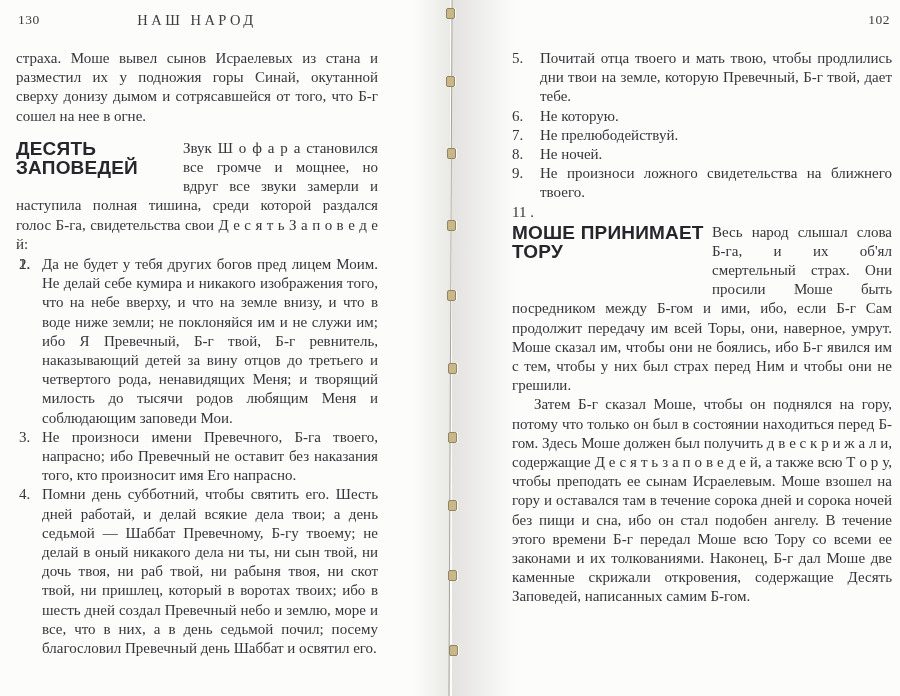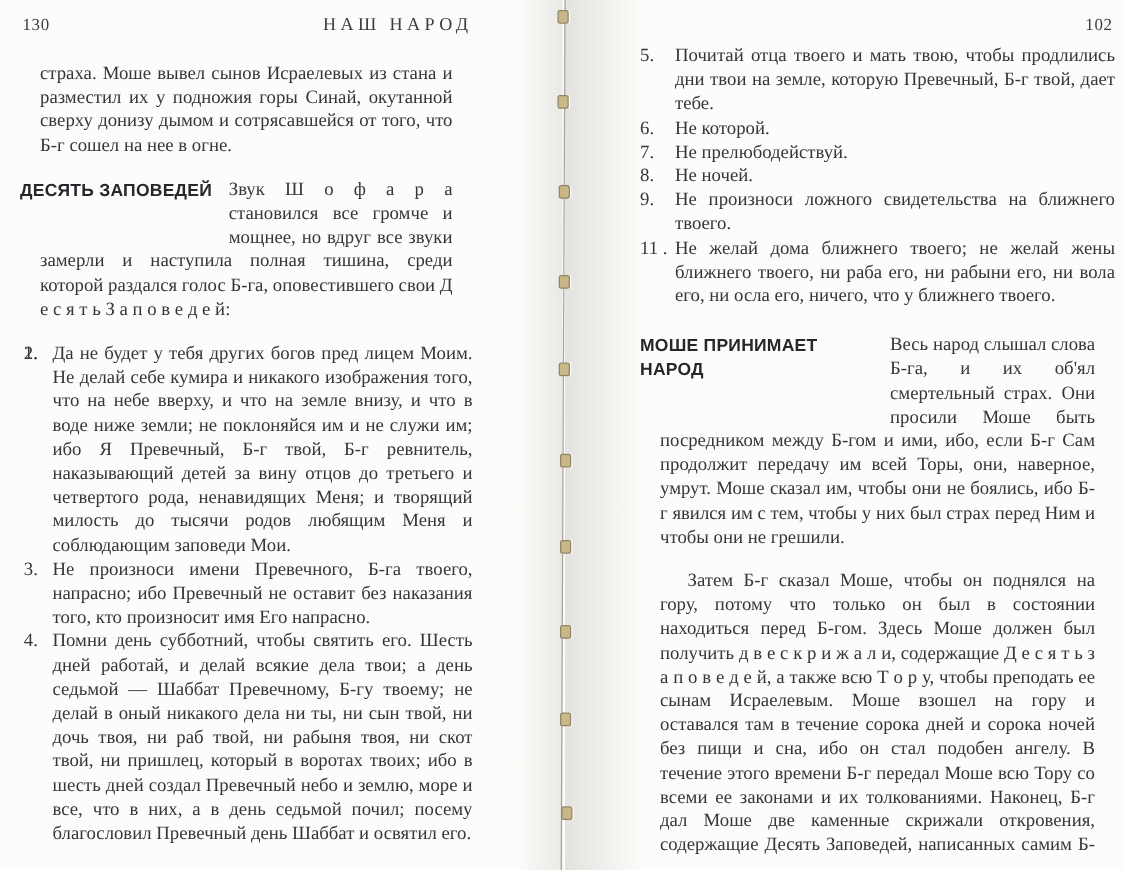--- a/index.html
+++ b/index.html
@@ -7,39 +7,39 @@
     width:900px;height:696px;position:relative;overflow:hidden;
     background:#fcfcfa;
     font-family:"Liberation Serif","DejaVu Serif",serif;
     color:#35353c;
   }
   
   .page{position:absolute;top:12px;height:678px;overflow:hidden;}
   .page-left{left:16px;width:362px;}
   .page-right{left:512px;width:380px;}
 
-  .running-row{position:relative;height:22px;margin-bottom:2px;}
+  .running-row{position:relative;height:22px;margin-bottom:15px;}
   .page-num{position:absolute;top:0;font-size:13.5px;letter-spacing:.5px;color:#3c3c42;}
   .page-left .page-num{left:2px;}
   .page-right .page-num{right:2px;}
   .running-head{
-    position:absolute;left:0;right:0;text-align:right;top:0;
+    position:absolute;left:0;right:0;text-align:center;top:0;
     font-size:14.5px;letter-spacing:3.5px;color:#3c3c42;white-space:nowrap;
   }
 
   .body-text{font-size:15px;line-height:19.2px;text-align:justify;}
-  p{margin:16px;}
+  p{margin:0;}
   .indent{text-indent:22px;}
 
   
   .section{margin-top:13px;}
   .heading-float{
     float:left;
     font-family:"Liberation Sans","DejaVu Sans",sans-serif;
-    font-weight:bold;font-size:14px;letter-spacing:.2px;color:#26262c;
+    font-weight:bold;font-size:19px;letter-spacing:.2px;color:#26262c;
     line-height:19.2px;
   }
   .heading-float.one-line{width:167px;height:39px;}
   .heading-float.two-line{width:200px;height:58px;}
 
   
   .cmd-list{margin-top:1px;}
   .cmd-item{position:relative;padding-left:26px;font-size:15px;line-height:19.2px;text-align:justify;}
   .cmd-num{position:absolute;left:3px;top:0;}
   .page-right .cmd-item{padding-left:28px;}
@@ -73,49 +73,49 @@
     <span class="page-num">130</span>
     <span class="running-head">НАШ НАРОД</span>
   </div>
 
   <p class="body-text">страха. Моше вывел сынов Исраелевых из стана и разместил их у подножия горы Синай, окутанной сверху донизу дымом и сотрясавшейся от того, что Б-г сошел на нее в огне.</p>
 
   <div class="section">
     <div class="heading-float one-line">
       <span>ДЕСЯТЬ ЗАПОВЕДЕЙ</span>
     </div>
-    <p class="body-text">Звук Ш о ф а р а становился все громче и мощнее, но вдруг все звуки замерли и наступила полная тишина, среди которой раздался голос Б-га, оповестившего свои Д е с я т ь З а п о в е д е й:</p>
+    <p class="body-text">Звук Ш о ф а р а становился все громче и мощнее, но вдруг все звуки замерли и наступила полная тишина, среди которой раздался голос Б-га, свидетельства свои Д е с я т ь З а п о в е д е й:</p>
   </div>
 
   <div class="cmd-list">
       <div class="cmd-item"><span class="cmd-num">1.</span></div>
       <div class="cmd-item"><span class="cmd-num">2.</span><span>Да не будет у тебя других богов пред лицем Моим. Не делай себе кумира и никакого изображения того, что на небе вверху, и что на земле внизу, и что в воде ниже земли; не поклоняйся им и не служи им; ибо Я Превечный, Б-г твой, Б-г ревнитель, наказывающий детей за вину отцов до третьего и четвертого рода, ненавидящих Меня; и творящий милость до тысячи родов любящим Меня и соблюдающим заповеди Мои.</span></div>
       <div class="cmd-item"><span class="cmd-num">3.</span><span>Не произноси имени Превечного, Б-га твоего, напрасно; ибо Превечный не оставит без наказания того, кто произносит имя Его напрасно.</span></div>
       <div class="cmd-item"><span class="cmd-num">4.</span><span>Помни день субботний, чтобы святить его. Шесть дней работай, и делай всякие дела твои; а день седьмой — Шаббат Превечному, Б-гу твоему; не делай в оный никакого дела ни ты, ни сын твой, ни дочь твоя, ни раб твой, ни рабыня твоя, ни скот твой, ни пришлец, который в воротах твоих; ибо в шесть дней создал Превечный небо и землю, море и все, что в них, а в день седьмой почил; посему благословил Превечный день Шаббат и освятил его.</span></div>
     </div>
 </div>
 
 <div class="page page-right">
   <div class="running-row">
     <span class="page-num">102</span>
   </div>
 
   <div class="cmd-list">
       <div class="cmd-item"><span class="cmd-num">5.</span><span>Почитай отца твоего и мать твою, чтобы продлились дни твои на земле, которую Превечный, Б-г твой, дает тебе.</span></div>
-      <div class="cmd-item"><span class="cmd-num">6.</span><span>Не которой.</span></div>
+      <div class="cmd-item"><span class="cmd-num">6.</span><span>Не которую.</span></div>
       <div class="cmd-item"><span class="cmd-num">7.</span><span>Не прелюбодействуй.</span></div>
       <div class="cmd-item"><span class="cmd-num">8.</span><span>Не ночей.</span></div>
       <div class="cmd-item"><span class="cmd-num">9.</span><span>Не произноси ложного свидетельства на ближнего твоего.</span></div>
-      <div class="cmd-item"><span class="cmd-num">11 .</span><span>Не желай дома ближнего твоего; не желай жены ближнего твоего, ни раба его, ни рабыни его, ни вола его, ни осла его, ничего, что у ближнего твоего.</span></div>
+      <div class="cmd-item"><span class="cmd-num">11 .</span></div>
     </div>
 
   <div class="section" style="margin-top:20px;">
     <div class="heading-float two-line">
       <span>МОШЕ ПРИНИМАЕТ</span><br>
-      <span>НАРОД</span>
+      <span>ТОРУ</span>
     </div>
     <p class="body-text">Весь народ слышал слова Б-га, и их об'ял смертельный страх. Они просили Моше быть посредником между Б-гом и ими, ибо, если Б-г Сам продолжит передачу им всей Торы, они, наверное, умрут. Моше сказал им, чтобы они не боялись, ибо Б-г явился им с тем, чтобы у них был страх перед Ним и чтобы они не грешили.</p>
   </div>
 
   <p class="body-text indent">Затем Б-г сказал Моше, чтобы он поднялся на гору, потому что только он был в состоянии находиться перед Б-гом. Здесь Моше должен был получить д в е с к р и ж а л и, содержащие Д е с я т ь з а п о в е д е й, а также всю Т о р у, чтобы преподать ее сынам Исраелевым. Моше взошел на гору и оставался там в течение сорока дней и сорока ночей без пищи и сна, ибо он стал подобен ангелу. В течение этого времени Б-г передал Моше всю Тору со всеми ее законами и их толкованиями. Наконец, Б-г дал Моше две каменные скрижали откровения, содержащие Десять Заповедей, написанных самим Б-гом.</p>
 </div>
 
 <div class="gutter">
   <div class="shade-left"></div>
   <div class="shade-right"></div>

